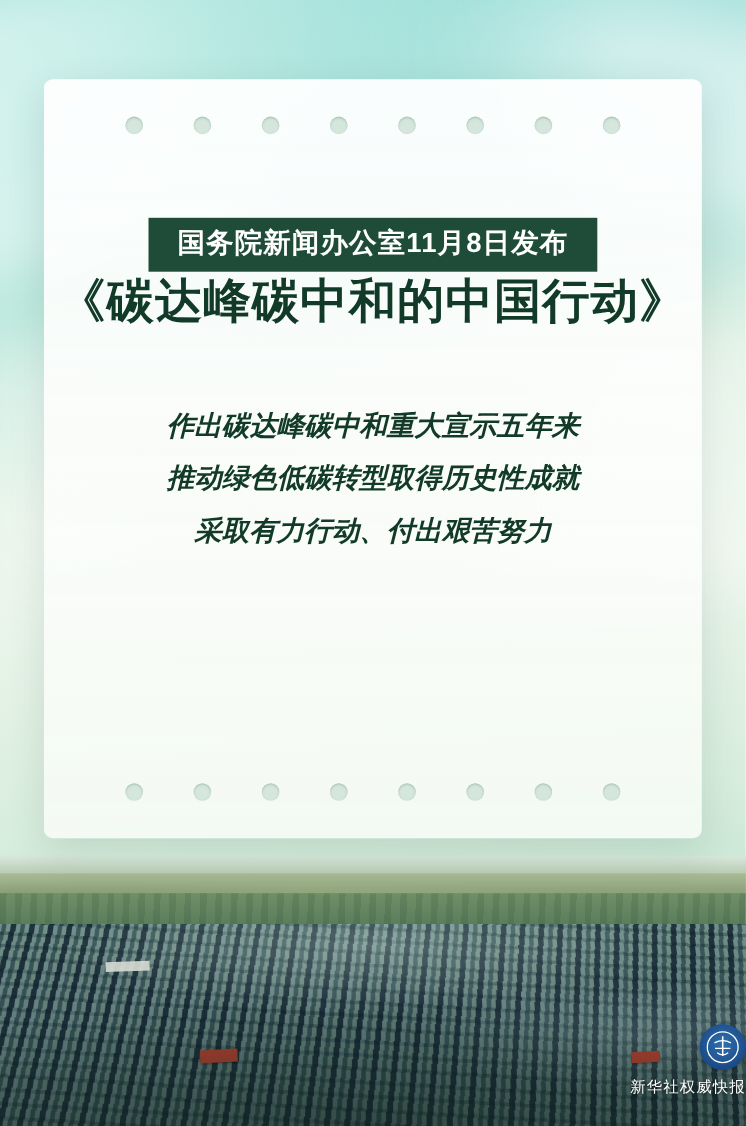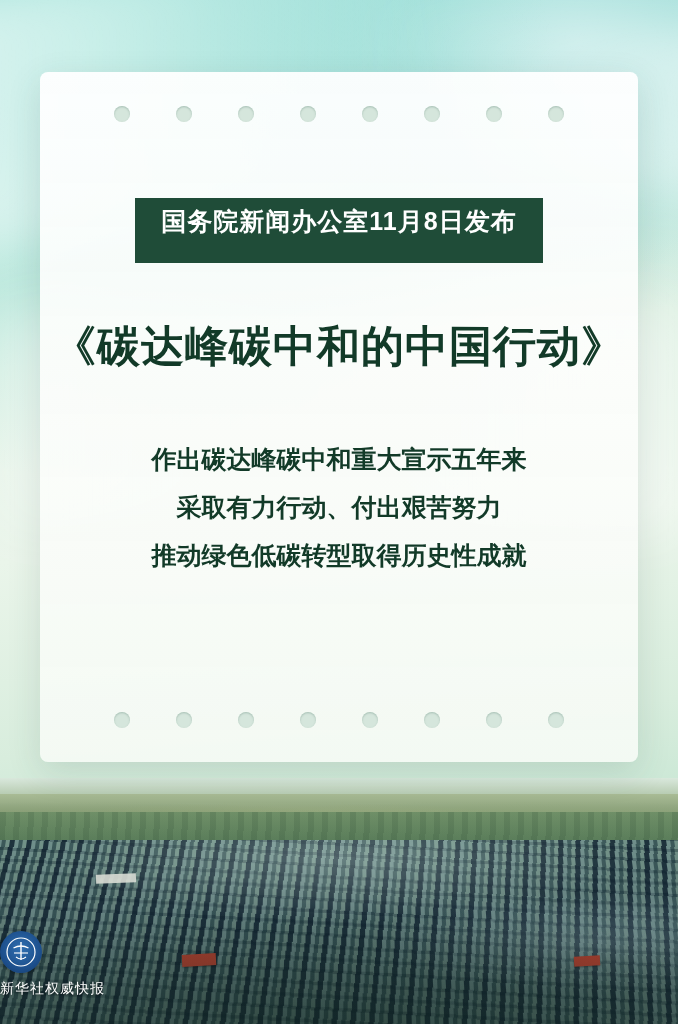--- a/index.html
+++ b/index.html
@@ -197,57 +197,56 @@
     align-items: center;
   }
 
   .ribbon {
     margin-top: 56px;
     background: #1f4c38;
     color: #ffffff;
     font-size: 25px;
     font-weight: 700;
     letter-spacing: 1px;
-    padding: 11px 26px 29px;
+    padding: 11px 26px 13px;
     line-height: 1;
     white-space: nowrap;
     font-family: "Liberation Sans", sans-serif;
   }
 
   .title {
-    margin-top: 56px;
     color: #123a28;
     font-size: 43px;
     font-weight: 700;
     line-height: 1.28;
     letter-spacing: 1px;
     font-family: "Liberation Sans", sans-serif;
   }
   .title .line2 { display: block; }
 
   .subtitle {
     margin-top: 62px;
     color: #123a28;
     font-size: 25px;
     line-height: 1.92;
     text-align: center;
     font-family: "Liberation Serif", serif;
     font-weight: 700;
   }
-  .subtitle span { display: block; white-space: nowrap; }
+  .subtitle span { display: block; white-space: nowrap; font-style: italic; }
 
   
   .emblem-wrap {
     position: absolute;
     left: 0;
     right: 0;
     bottom: 26px;
     display: flex;
     flex-direction: column;
-    align-items: flex-start;
+    align-items: flex-end;
     gap: 7px;
   }
   .emblem {
     width: 42px;
     height: 42px;
     border-radius: 50%;
     background: radial-gradient(circle at 50% 42%, #2f6fb0 0%, #1d4f8c 62%, #143a6b 100%);
     display: flex;
     align-items: center;
     justify-content: center;
@@ -298,22 +297,22 @@
 
     <div class="card-inner">
       <div class="ribbon">国务院新闻办公室11月8日发布</div>
 
       <div class="title">
         <span>《碳达峰碳中和的中国行动》</span>
       </div>
 
       <div class="subtitle">
         <span>作出碳达峰碳中和重大宣示五年来</span>
+        <span>推动绿色低碳转型取得历史性成就</span>
         <span>采取有力行动、付出艰苦努力</span>
-        <span>推动绿色低碳转型取得历史性成就</span>
       </div>
     </div>
 
     <div class="perf-row bottom">
       <div class="perf-dot"></div>
       <div class="perf-dot"></div>
       <div class="perf-dot"></div>
       <div class="perf-dot"></div>
       <div class="perf-dot"></div>
       <div class="perf-dot"></div>

